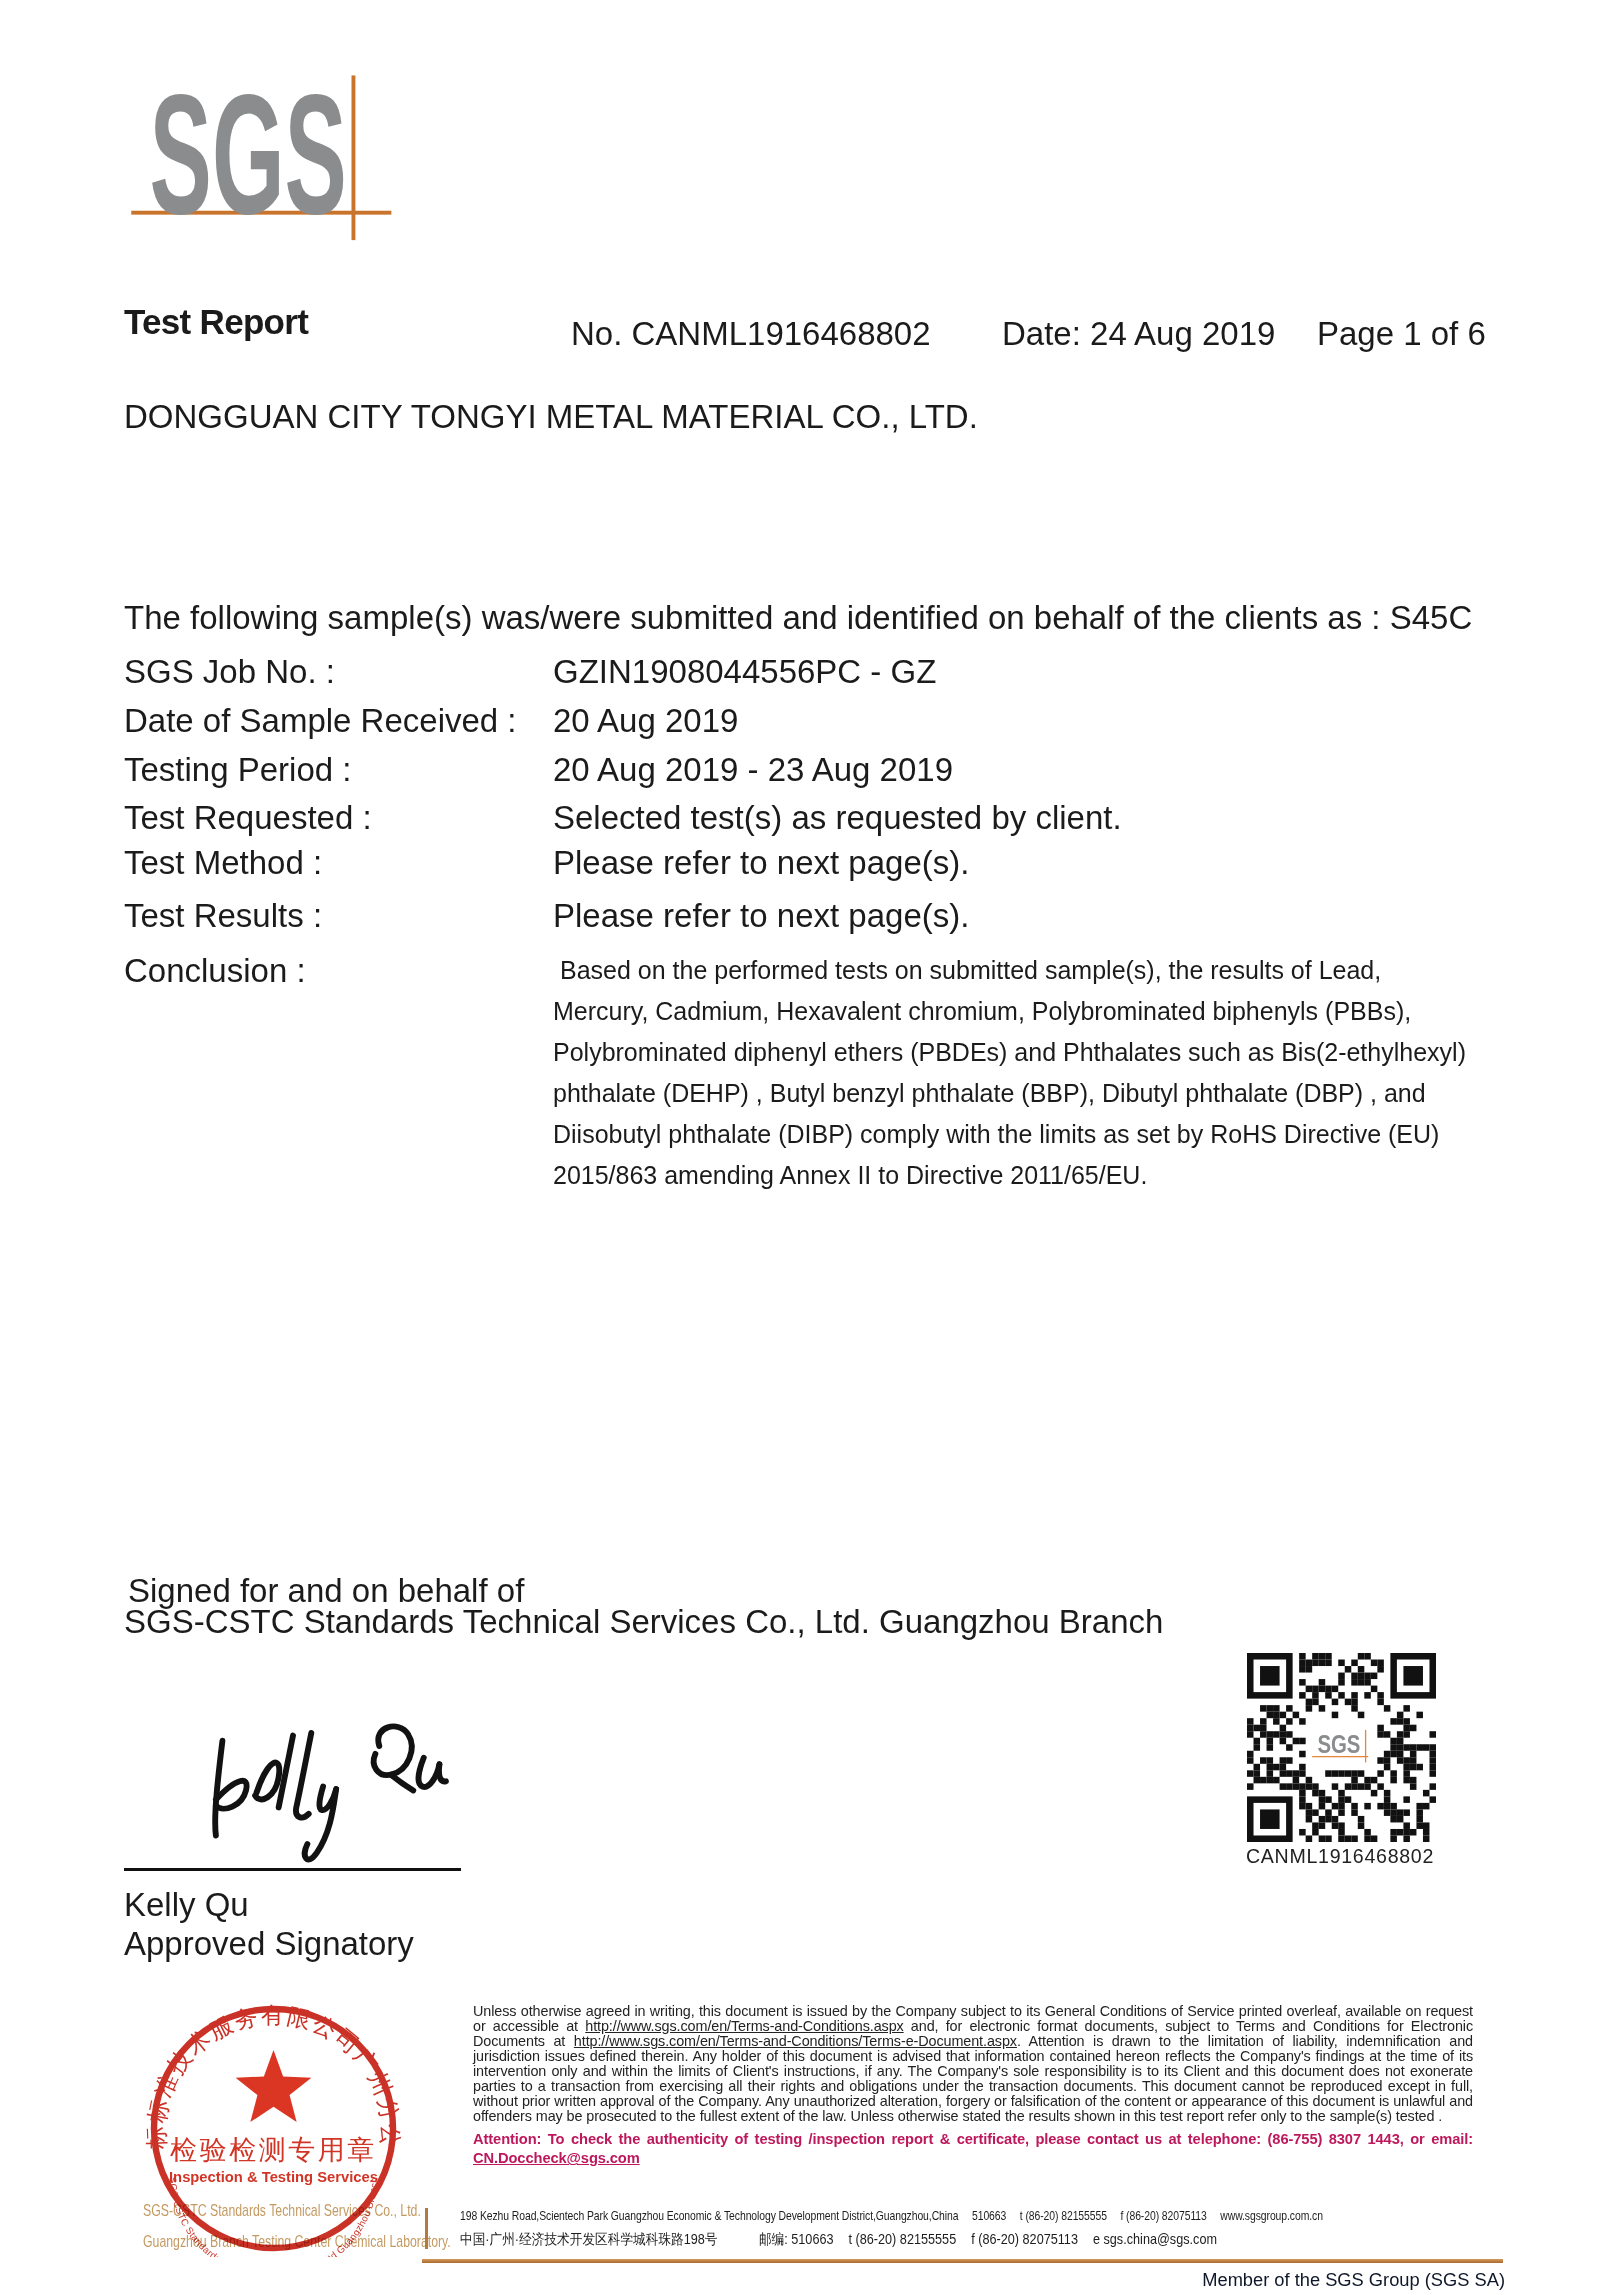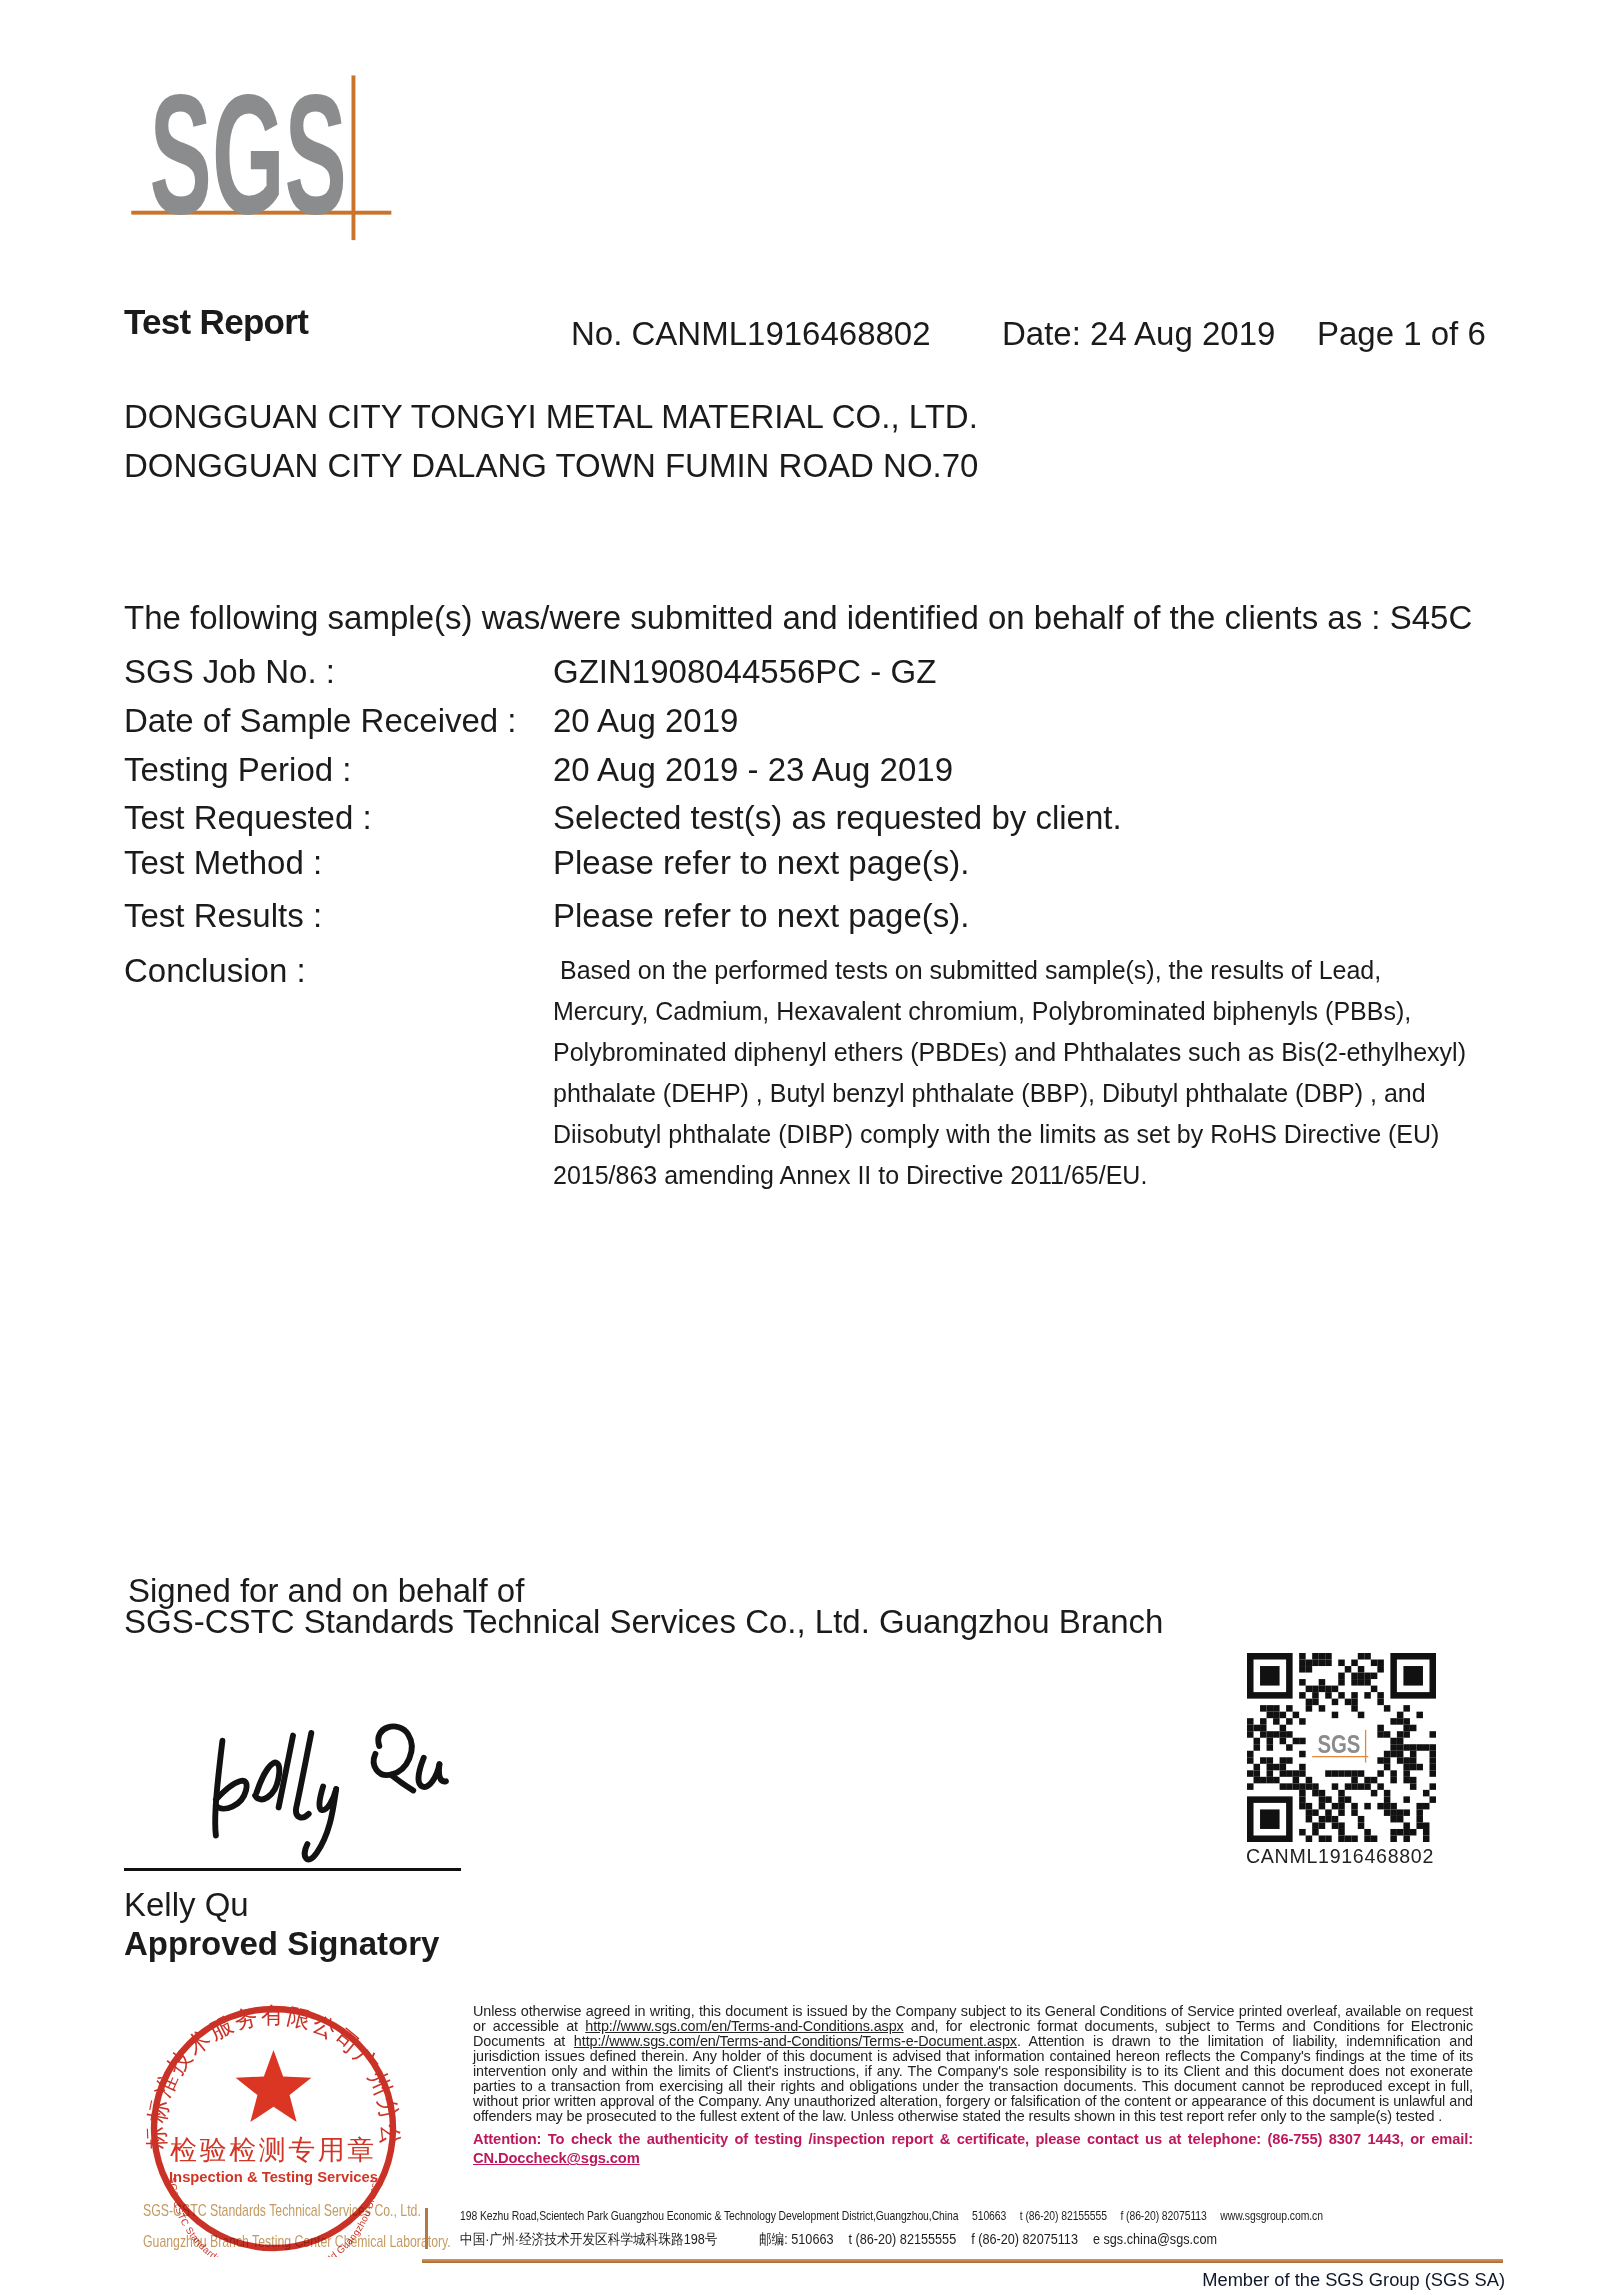--- a/index.html
+++ b/index.html
@@ -37,21 +37,20 @@
     <rect x="342" y="20" width="6" height="252" fill="#c8742d"></rect>
     <text x="33" y="230" font-size="260" font-weight="bold" fill="#8a8c8e" textLength="302" lengthAdjust="spacingAndGlyphs">SGS</text>
   </svg>
 
   <div class="abs title" style="left:124px;top:302px;">Test Report</div>
   <div class="abs body-text" style="left:571px;top:313px;">No. CANML1916468802</div>
   <div class="abs body-text" style="left:1002px;top:313px;">Date: 24 Aug 2019</div>
   <div class="abs body-text" style="left:1317px;top:313px;">Page 1 of 6</div>
 
   <div class="abs body-text" style="left:124px;top:396px;">DONGGUAN CITY TONGYI METAL MATERIAL CO., LTD.</div>
-  <div class="abs body-text" style="left:124px;top:445px;">DONGGUAN CITY DALANG TOWN FUMIN ROAD NO.70</div>
 
   <div class="abs body-text" style="left:124px;top:597px;">The following sample(s) was/were submitted and identified on behalf of the clients as : S45C</div>
 
   <div class="abs body-text" style="left:124px;top:651px;">SGS Job No. :</div>
   <div class="abs body-text" style="left:553px;top:651px;">GZIN1908044556PC - GZ</div>
   <div class="abs body-text" style="left:124px;top:700px;">Date of Sample Received :</div>
   <div class="abs body-text" style="left:553px;top:700px;">20 Aug 2019</div>
   <div class="abs body-text" style="left:124px;top:749px;">Testing Period :</div>
   <div class="abs body-text" style="left:553px;top:749px;">20 Aug 2019 - 23 Aug 2019</div>
   <div class="abs body-text" style="left:124px;top:797px;">Test Requested :</div>
@@ -78,21 +77,21 @@
       <path d="M234,144 C230,170 226,210 204,242 C190,262 180,248 190,228"></path>
       <path d="M300,78 C290,48 330,38 344,60 C358,82 344,116 318,122 C298,126 286,108 294,90"></path>
       <path d="M318,122 C330,132 342,140 352,146"></path>
       <path d="M368,96 C360,116 356,136 366,140 C376,144 388,126 392,106"></path>
       <path d="M392,106 C390,122 392,134 402,132"></path>
     </g>
   </svg>
 
   <div class="abs sig-rule" style="left:124px;top:1868px;width:337px;"></div>
   <div class="abs body-text" style="left:124px;top:1884px;">Kelly Qu</div>
-  <div class="abs body-text" style="left:124px;top:1923px;font-weight:bold;">Approved Signatory</div>
+  <div class="abs body-text" style="left:124px;top:1923px;">Approved Signatory</div>
 
   <svg class="abs" style="left:1247px;top:1653px;" width="189" height="189" viewBox="0 0 290 290">
     <g fill="#111">
       <rect x="0" y="0" width="70" height="70"></rect>
         <rect x="220" y="0" width="70" height="70"></rect>
         <rect x="0" y="220" width="70" height="70"></rect>
     </g>
     <g fill="#fff">
       <rect x="10" y="10" width="50" height="50"></rect>
         <rect x="230" y="10" width="50" height="50"></rect>

